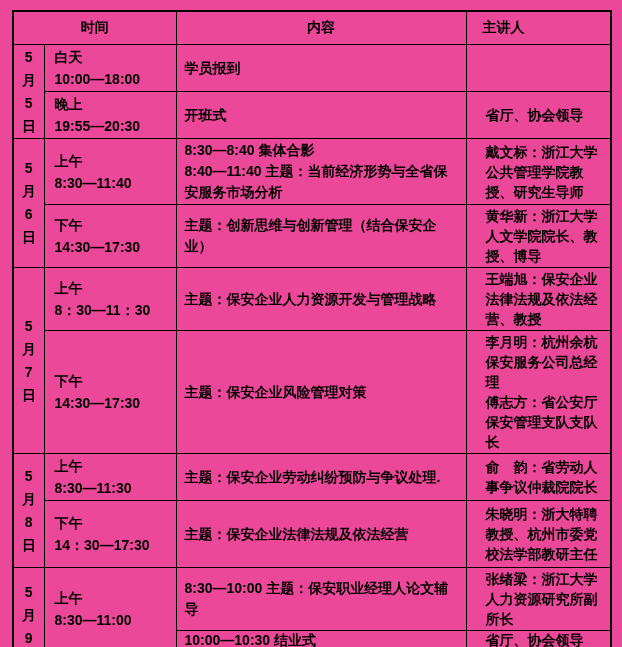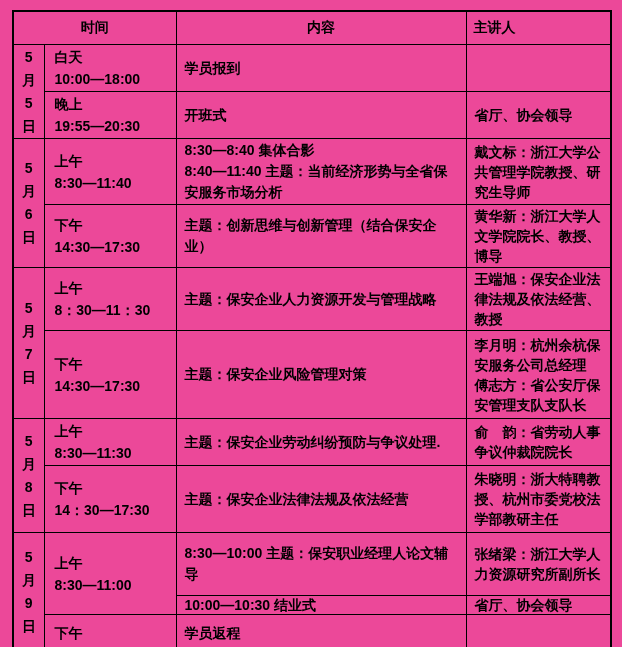--- a/index.html
+++ b/index.html
@@ -34,21 +34,21 @@
     vertical-align: middle;
     overflow: hidden;
   }
   col.c-date    { width: 31px; }
   col.c-time    { width: 132px; }
   col.c-content { width: 290px; }
   col.c-speaker { width: 145px; }
 
   td.th { font-size: 14px; height: 30px; }
   td.th.center { text-align: center; }
-  td.th.left   { text-align: left; padding-left: 7px; }
+  td.th.left   { text-align: left; padding-left: 16px; }
 
   td.date {
     text-align: center;
     padding: 0 8px;
     word-break: break-all;
     line-height: 23px;
     font-size: 14px;
   }
   td.time {
     padding-left: 10px;
@@ -56,21 +56,21 @@
     line-height: 22px;
   }
   td.time .blk { display: block; }
   td.content {
     padding-left: 8px;
     padding-right: 8px;
     line-height: 21px;
     white-space: pre-line;
   }
   td.speaker {
-    padding-left: 8px;
+    padding-left: 19px;
     padding-right: 4px;
     line-height: 20px;
     white-space: pre-line;
   }
   td.tight { line-height: 18px; padding-top: 0; padding-bottom: 0; }
 </style>
 </head>
 <body>
 
 <div class="page">

